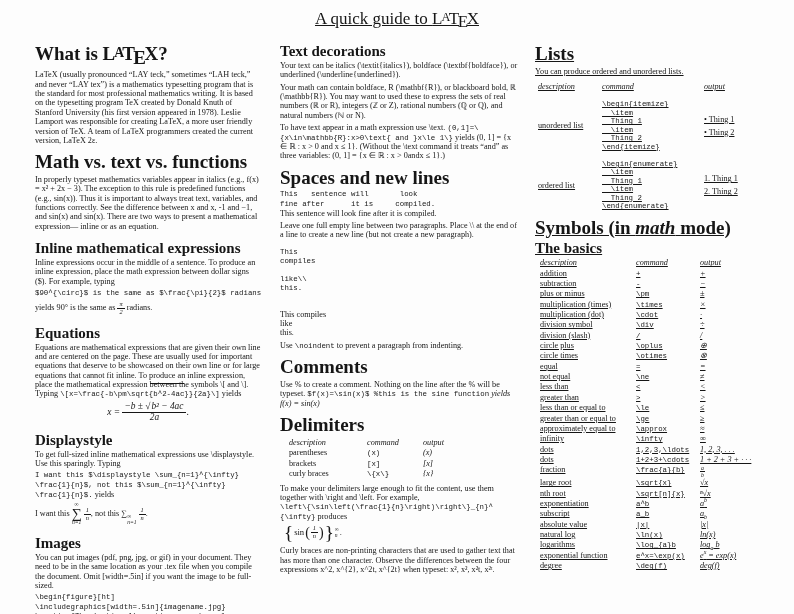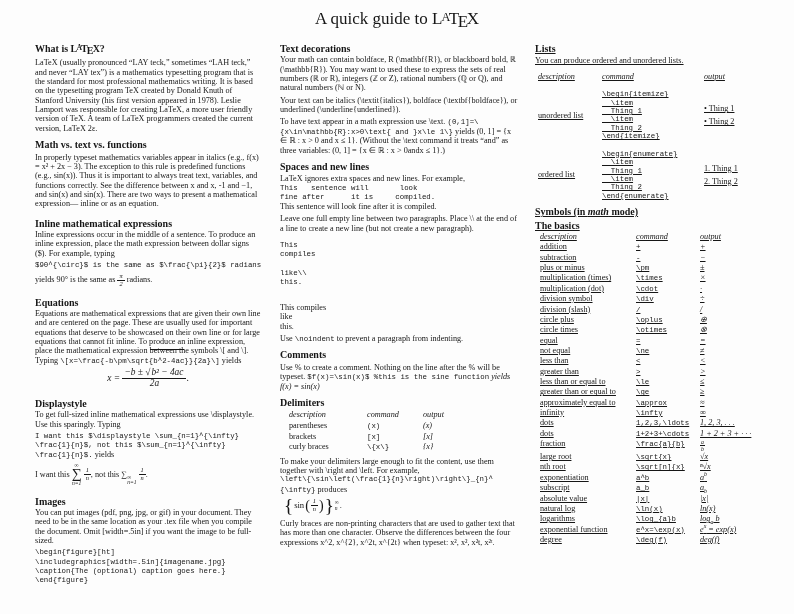--- a/index.html
+++ b/index.html
@@ -1,32 +1,32 @@
 <!DOCTYPE html>
 <html><head>
 <meta charset="utf-8">
 <style>
   * { margin:0; padding:0; box-sizing:border-box; }
   html,body { width:794px; height:614px; }
   body {
     position:relative; background:#fdfdfd; color:#161616;
     font-family:"Liberation Serif", serif; overflow:hidden;
   }
-  .page-title { position:absolute; top:9px; left:0; width:100%; text-align:center; font-size:17px; }
+  .page-title { position:absolute; top:9px; left:0; width:100%; text-align:center; font-size:17px;text-decoration:underline; }
   .latex-logo span { display:inline; }
   .lx-a { font-size:0.72em; vertical-align:0.23em; margin:0 -0.14em 0 -0.08em; }
   .lx-e { vertical-align:-0.2em; margin:0 -0.08em; }
 
   .col { position:absolute; top:43px; font-size:8.2px; line-height:1.14; }
   .c1 { left:35px;  width:226px; }
   .c2 { left:280px; width:238px; }
   .c3 { left:535px; width:246px;text-decoration:underline; }
 
-  .sec    { font-size:10px; font-weight:bold; margin:6px 0 2px; }
-  .subsec { font-size:10px; font-weight:bold; margin:9px 0 1px; }
+  .sec    { font-size:19px; font-weight:bold; margin:6px 0 2px; }
+  .subsec { font-size:15px; font-weight:bold; margin:9px 0 1px; }
   .first  { margin-top:0; }
 
   p { margin:0 0 3px; }
   .code { font-family:Liberation Mono, monospace; font-size:7.4px; }
   .codeblock { font-family:"Liberation Mono", monospace; font-size:7.4px;
                white-space:pre; line-height:1.24; margin:0 0 3px; }
   .preline { white-space:pre-line; }
   .center { text-align:center; }
   .math { font-style:italic; }
 
@@ -128,30 +128,29 @@
   <p>You can put images (pdf, png, jpg, or gif) in your document. They need to be in the same location as your .tex file when you compile the document. Omit [width=.5in] if you want the image to be full-sized.</p>
   <div class="codeblock">\begin{figure}[ht]
 \includegraphics[width=.5in]{imagename.jpg}
 \caption{The (optional) caption goes here.}
 \end{figure}</div>
 </div>
 
 <div class="col c2">
 
   <div class="subsec first">Text decorations</div>
+  <p>Your text can be italics (\textit{italics}), boldface (\textbf{boldface}), or underlined (\underline{underlined}).</p>
   <p>Your math can contain boldface, R (\mathbf{R}), or blackboard bold, ℝ (\mathbb{R}). You may want to used these to express the sets of real numbers (ℝ or R), integers (ℤ or Z), rational numbers (ℚ or Q), and natural numbers (ℕ or N).</p>
-  <p>Your text can be italics (\textit{italics}), boldface (\textbf{boldface}), or underlined (\underline{underlined}).</p>
   <p>
     <span>To have text appear in a math expression use \text.</span>
     <span class="code">(0,1]=\{x\in\mathbb{R}:x&gt;0\text{ and }x\le 1\}</span>
     <span>yields (0, 1] = {x ∈ ℝ : x &gt; 0 and x ≤ 1}. (Without the \text command it treats “and” as three variables: (0, 1] = {x ∈ ℝ : x &gt; 0andx ≤ 1}.)</span>
   </p>
 
   <div class="sec">Spaces and new lines</div>
-  <p style="margin-bottom:0">LaTeX ignores extra spaces and new lines. For example,</p>
   <div class="codeblock" style="margin-bottom:0">This   sentence will       look
 fine after      it is     compiled.</div>
   <p>This sentence will look fine after it is compiled.</p>
   <p style="margin-bottom:8px">Leave one full empty line between two paragraphs. Place \\ at the end of a line to create a new line (but not create a new paragraph).</p>
   <div class="codeblock" style="margin-bottom:16px">This
 compiles
 
 like\\
 this.</div>
   <p class="preline">This compiles

